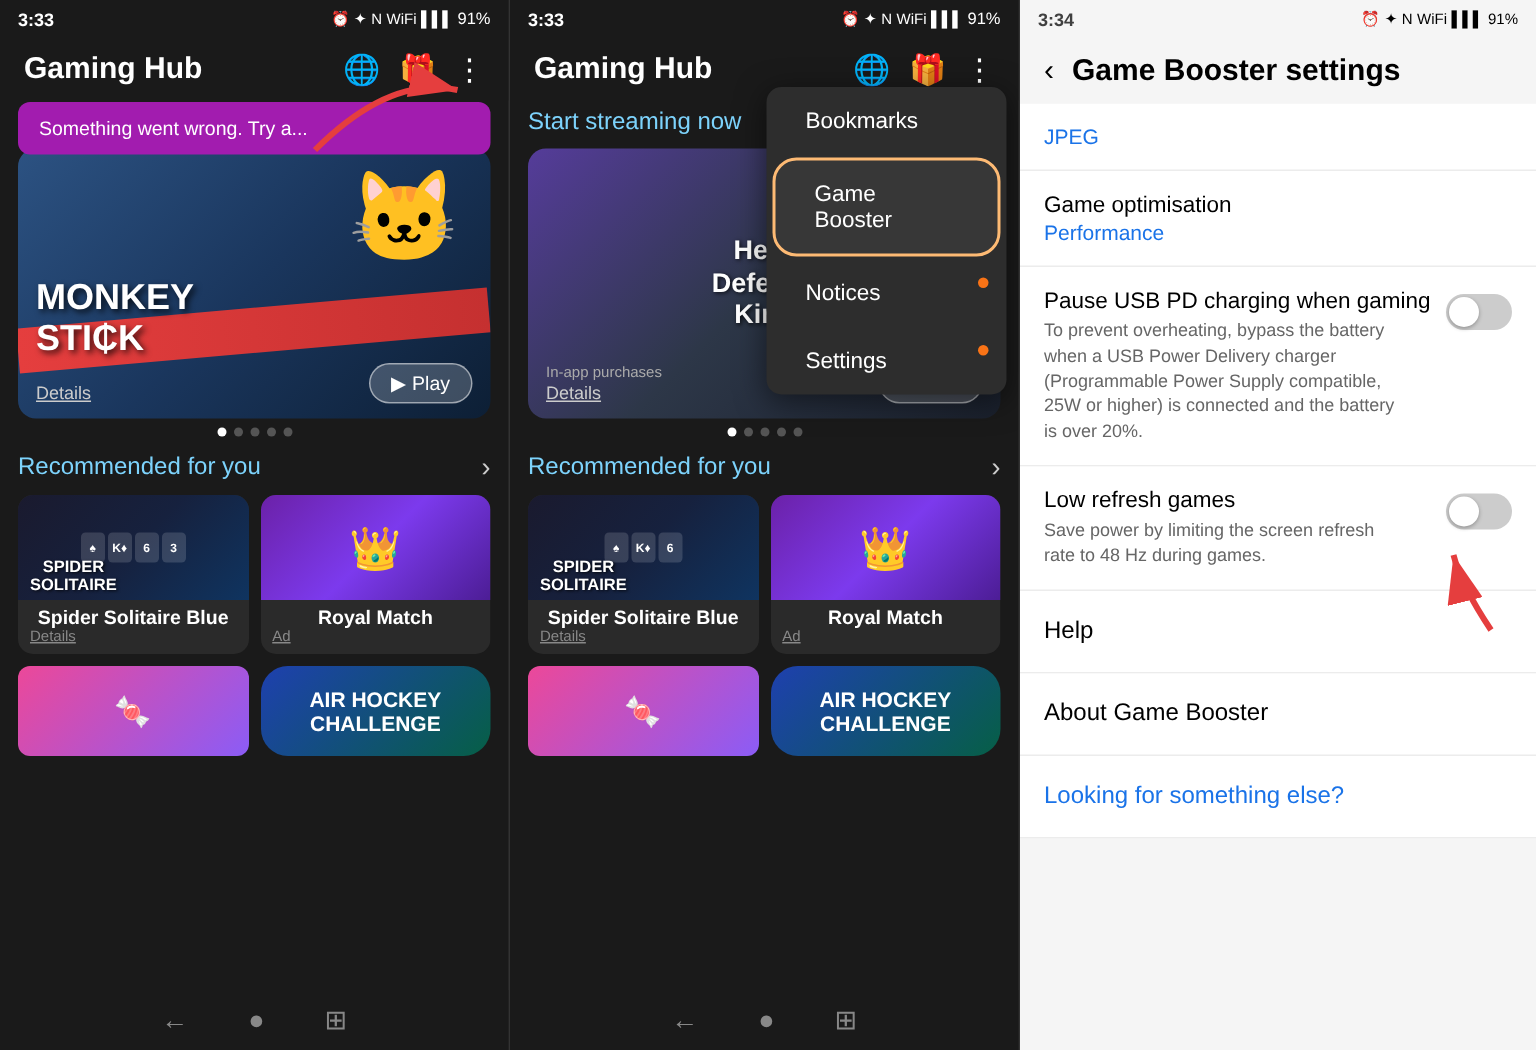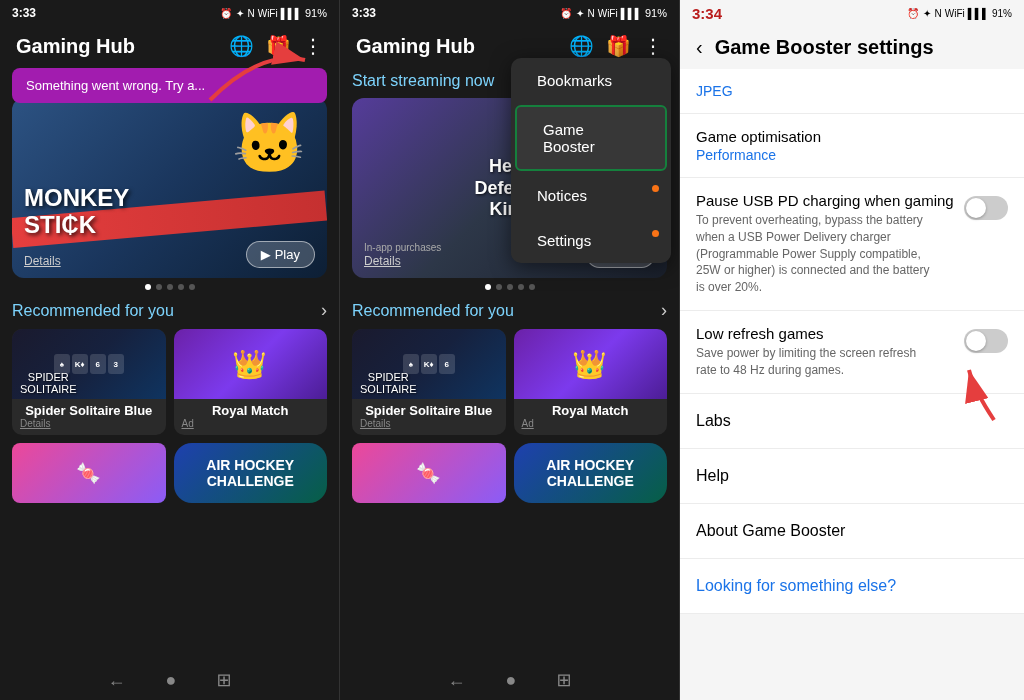--- a/index.html
+++ b/index.html
@@ -271,22 +271,22 @@
     }
     .dropdown-item {
       padding: 14px 26px;
       font-size: 15px;
       color: #fff;
       cursor: pointer;
       position: relative;
     }
     .dropdown-item.selected {
       background: rgba(255,255,255,0.05);
-      border: 2px solid #15803d;
-      border-radius: 6px;
+      border: 2px solid #fdba74;
+      border-radius: 16px;
       margin: 2px 4px;
     }
     .dropdown-dot {
       position: absolute;
       top: 12px;
       right: 12px;
       width: 7px;
       height: 7px;
       border-radius: 50%;
       background: #f97316;
@@ -302,22 +302,22 @@
     }
     .settings-status-bar {
       display: flex;
       justify-content: space-between;
       align-items: center;
       padding: 4px 12px;
       background: #f5f5f5;
       height: 26px;
     }
     .settings-status-time {
-      font-size: 15px;
-      color: #b91c1c;
+      font-size: 12px;
+      color: #404040;
       font-weight: 600;
     }
     .settings-status-icons {
       display: flex;
       align-items: center;
       gap: 3px;
     }
     .settings-status-icon {
       font-size: 10px;
       color: #000;
@@ -467,21 +467,21 @@
       align-items: center;
       justify-content: center;
       font-size: 8px;
       color: #fff;
     }
     .spider-title {
       position: absolute;
       bottom: 4px;
       left: 8px;
       font-size: 11px;
-      font-weight: 400;
+      font-weight: 700;
       color: #fff;
       text-shadow: 1px 1px 2px rgba(0,0,0,0.8);
       line-height: 1.1;
     }
   </style>
 </head>
 <body>
 
 <div class="phone-panel">
 
@@ -760,23 +760,20 @@
         <div class="settings-label">Low refresh games</div>
         <div class="settings-desc">Save power by limiting the screen refresh rate to 48 Hz during games.</div>
       </div>
       <div class="toggle-wrap">
         <div class="toggle">
           <div class="toggle-knob"></div>
         </div>
       </div>
     </div>
 
-    <div class="settings-single-row">
-      <span>Labs</span>
-    </div>
 
     <div class="settings-single-row">
       <span>Help</span>
     </div>
 
     <div class="settings-single-row">
       <span>About Game Booster</span>
     </div>
 
     <div class="settings-single-row" style="color:#1a73e8;">

